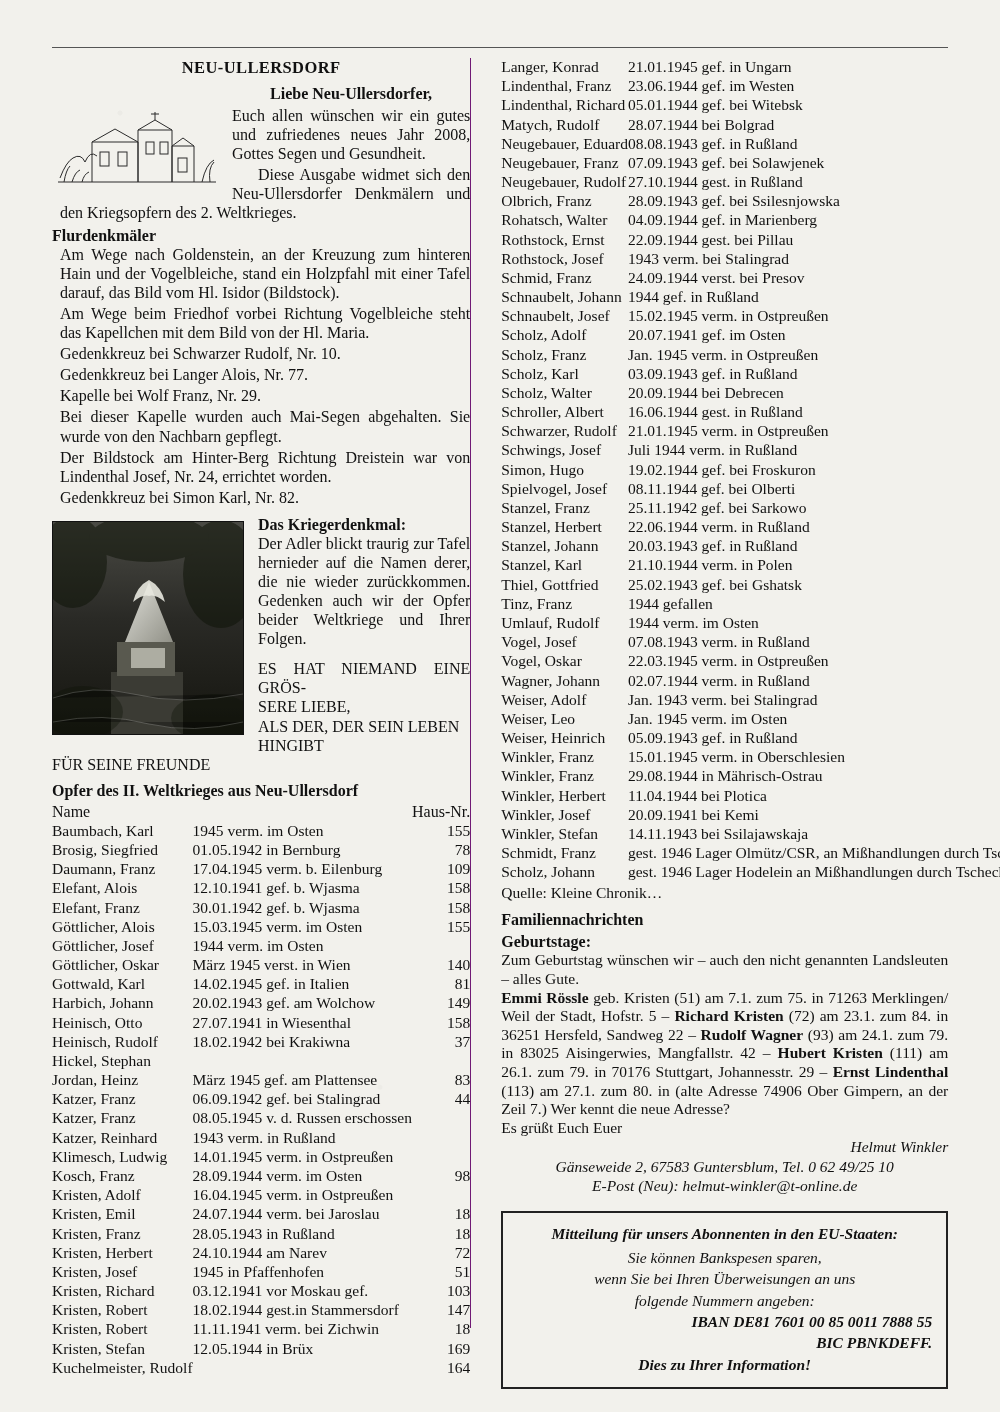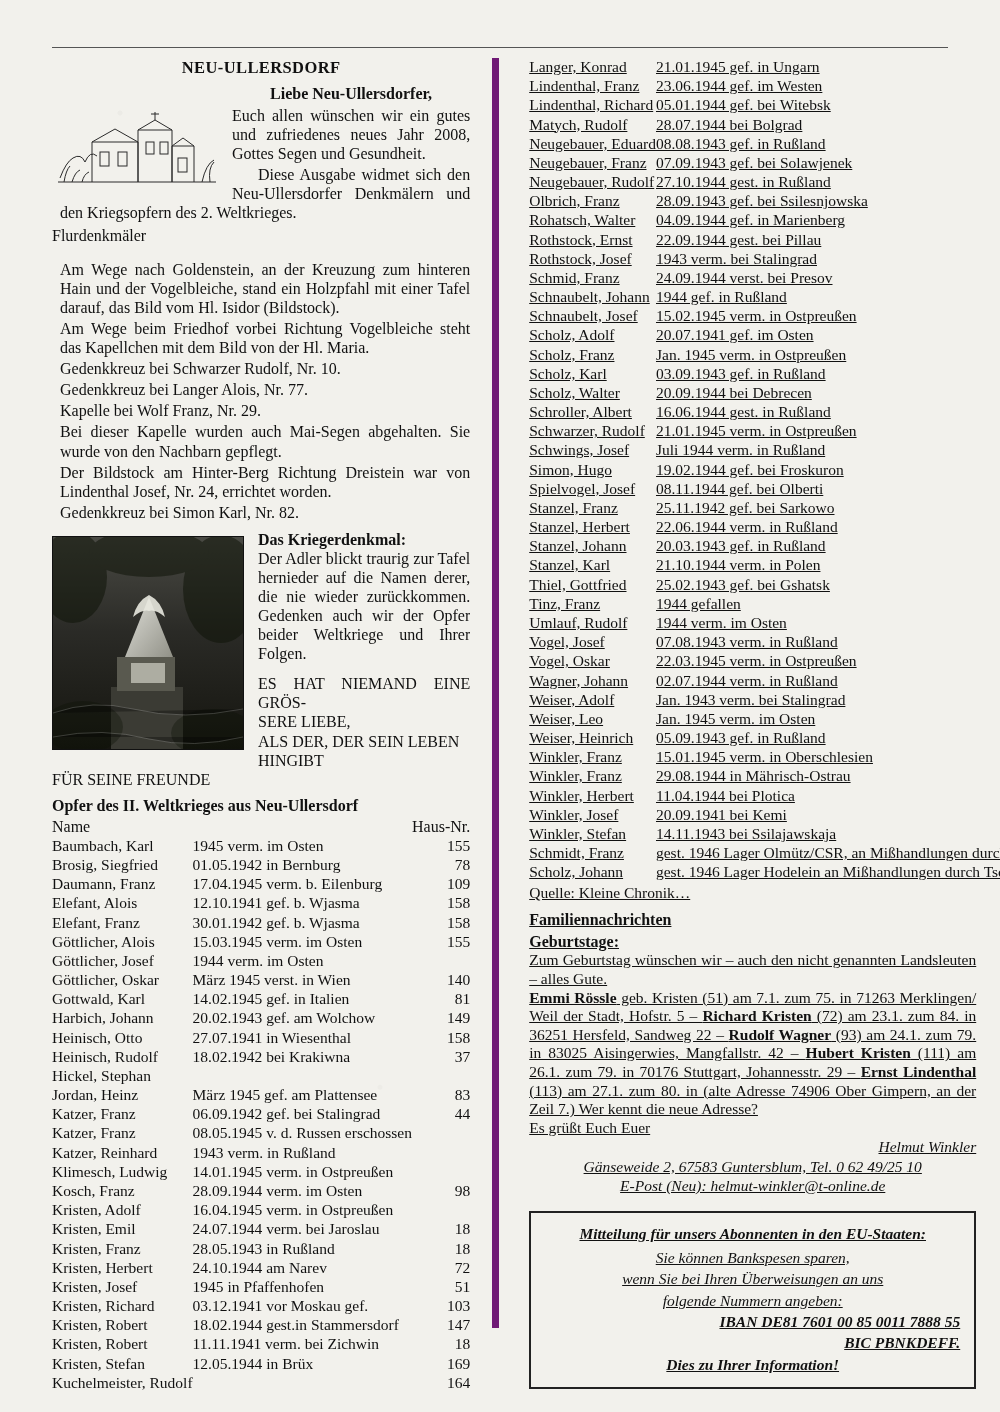--- a/index.html
+++ b/index.html
@@ -38,36 +38,36 @@
     border-top:1px solid #555;
     margin:7px 0 10px 0;
   }
   
   .cols{
     display:flex;
     gap:26px;
     height:1270px;
   }
   .col{width:447px;position:relative;}
-  .col-left{border-right:7px solid #701a75;padding-right:22px;width:447px;}
-  .col-right{padding-left:4px;text-decoration:underline;}
+  .col-left{border-right:1px solid #701a75;width:447px;}
+  .col-right{padding-left:4px;}
 
   h2.section{
     text-align:center;
     font-size:16.5px;
     font-weight:bold;
     letter-spacing:.4px;
     margin:0 0 6px 0;
   }
   .greet{
     font-weight:bold;font-size:16px;margin:0 0 3px 0;text-align:center;
   }
   p{margin:0 0 2px 8px;font-size:16px;line-height:1.19;text-align:justify;}
   .indent{text-indent:26px;}
-  .sub{font-weight:normal;font-size:16px;margin:5px 0 15px 0;}
+  .sub{font-weight:bold;font-size:16px;margin:5px 0 0 0;}
 
   
   .church-wrap{
     float:left;width:170px;height:108px;margin:2px 10px 2px 0;
     position:relative;
   }
   .church{
     position:absolute;inset:0;
   }
   

